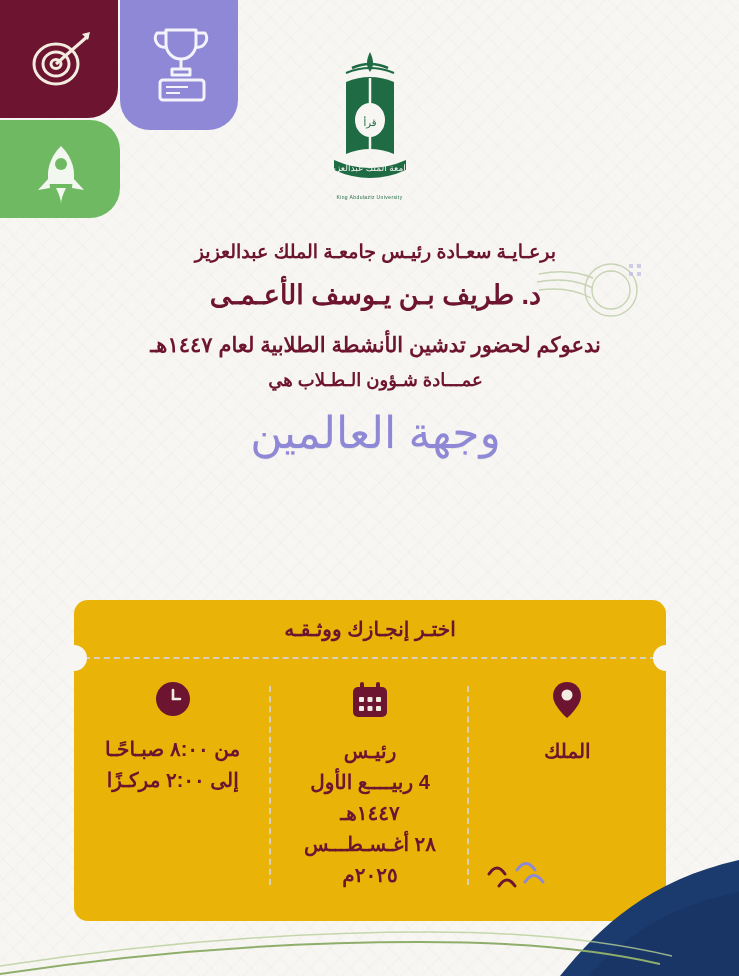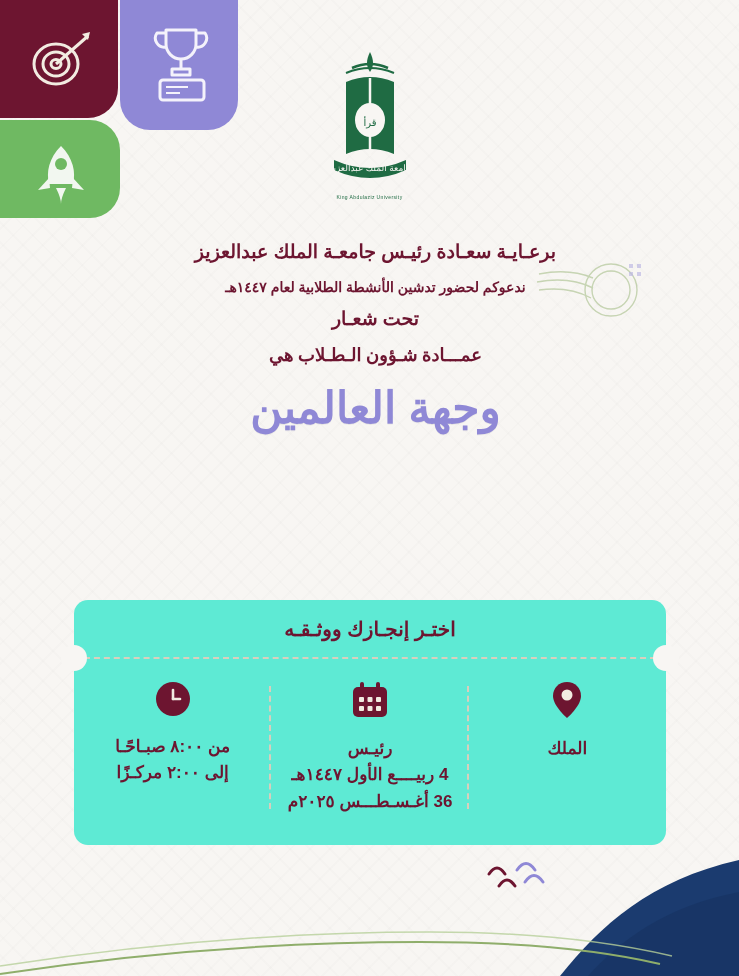--- a/index.html
+++ b/index.html
@@ -111,65 +111,64 @@
     margin-bottom: 16px;
   }
   .line-name {
     font-size: 27px;
     font-weight: bold;
     color: #6d1530;
     letter-spacing: 3px;
     margin-bottom: 22px;
   }
   .line-invite {
-    font-size: 14px;
+    font-size: 21px;
     font-weight: bold;
     color: #6d1530;
     letter-spacing: .5px;
     margin-bottom: 12px;
   }
   .line-under {
     font-size: 19px;
     font-weight: bold;
     color: #6d1530;
     letter-spacing: 4px;
     margin-bottom: 14px;
   }
   .line-deanship {
     font-size: 18px;
     font-weight: bold;
     color: #6d1530;
     letter-spacing: 3px;
     margin-bottom: 6px;
-    font-family: Liberation Serif, serif;
   }
   .slogan {
     font-size: 44px;
-    font-weight: bold;
+    font-weight: normal;
     color: #8f88d6;
     letter-spacing: 1px;
     margin-top: 16px;
     text-shadow: 0 1px 0 rgba(0,0,0,0.05);
   }
   .slogan-deco {
     position: absolute;
     right: 86px;
     top: 258px;
     width: 120px;
     height: 80px;
     opacity: .55;
   }
 
   
   .ticket {
     position: absolute;
     left: 74px;
     top: 600px;
     width: 592px;
-    background: #5eead4;
+    background: #eab308;
     border-radius: 14px;
   }
   .ticket-head {
     height: 58px;
     display: flex;
     align-items: center;
     justify-content: center;
     font-size: 20px;
     font-weight: bold;
     color: #6d1530;
@@ -216,21 +215,21 @@
     top: 6px;
     bottom: 6px;
     border-right: 2px dashed #d9cfbd;
   }
   .tcol-icon {
     display: flex;
     justify-content: center;
     margin-bottom: 16px;
   }
   .tcol-line {
-    font-size: 17px;
+    font-size: 20px;
     font-weight: bold;
     color: #6d1530;
     line-height: 1.55;
     letter-spacing: .5px;
   }
 
   
   .bottom-art {
     position: absolute;
     left: 0;
@@ -306,22 +305,22 @@
 
         <path d="M18 112 q36 16 72 0 v10 q-36 16 -72 0 Z" fill="#1f6b43"></path>
         <text x="54" y="123" font-size="9" fill="#f8f6f3" text-anchor="middle" font-family="'Liberation Sans', sans-serif">جامعة الملك عبدالعزيز</text>
       </svg>
       <div class="logo-text">King Abdulaziz University</div>
     </div>
   </div>
 
   <div class="content">
     <div class="line-patron">برعـايـة سعـادة رئيـس جامعـة الملك عبدالعزيز</div>
+    <div class="line-name">د. طريف بـن يـوسف الأعـمـى</div>
     <div class="line-invite">ندعوكم لحضور تدشين الأنشطة الطلابية لعام ١٤٤٧هـ</div>
-    <div class="line-under">تحت شعـار</div>
     <div class="line-deanship">عمـــادة شـؤون الـطـلاب هي</div>
     <div class="slogan">وجهة العالمين</div>
   </div>
 
   <div class="slogan-deco">
     <svg width="120" height="80" viewBox="0 0 120 80">
       <g fill="none" stroke="#8fae6b" stroke-width="1.4" opacity="0.85">
         <circle cx="78" cy="32" r="26"></circle>
         <circle cx="78" cy="32" r="19"></circle>
         <path d="M6 16 q30 -6 54 4"></path>
@@ -369,21 +368,21 @@
               <rect x="17.5" y="17" width="5" height="5" rx="1"></rect>
               <rect x="26" y="17" width="5" height="5" rx="1"></rect>
               <rect x="9" y="26" width="5" height="5" rx="1"></rect>
               <rect x="17.5" y="26" width="5" height="5" rx="1"></rect>
               <rect x="26" y="26" width="5" height="5" rx="1"></rect>
             </g>
           </svg>
         </div>
         <div class="tcol-line">رئيـس</div>
         <div class="tcol-line">4 ربيــــع الأول ١٤٤٧هـ</div>
-        <div class="tcol-line">36 أغـسـطـــس ٢٠٢٥م</div>
+        <div class="tcol-line">٢٨ أغـسـطـــس ٢٠٢٥م</div>
       </div>
 
       <div class="tcol">
         <div class="tcol-icon">
           <svg width="38" height="38" viewBox="0 0 38 38">
             <circle cx="19" cy="19" r="17" fill="#6d1530"></circle>
             <g stroke="#f2ece1" stroke-width="2.6" stroke-linecap="round">
               <path d="M19 10 v9"></path>
               <path d="M19 19 h7"></path>
             </g>

